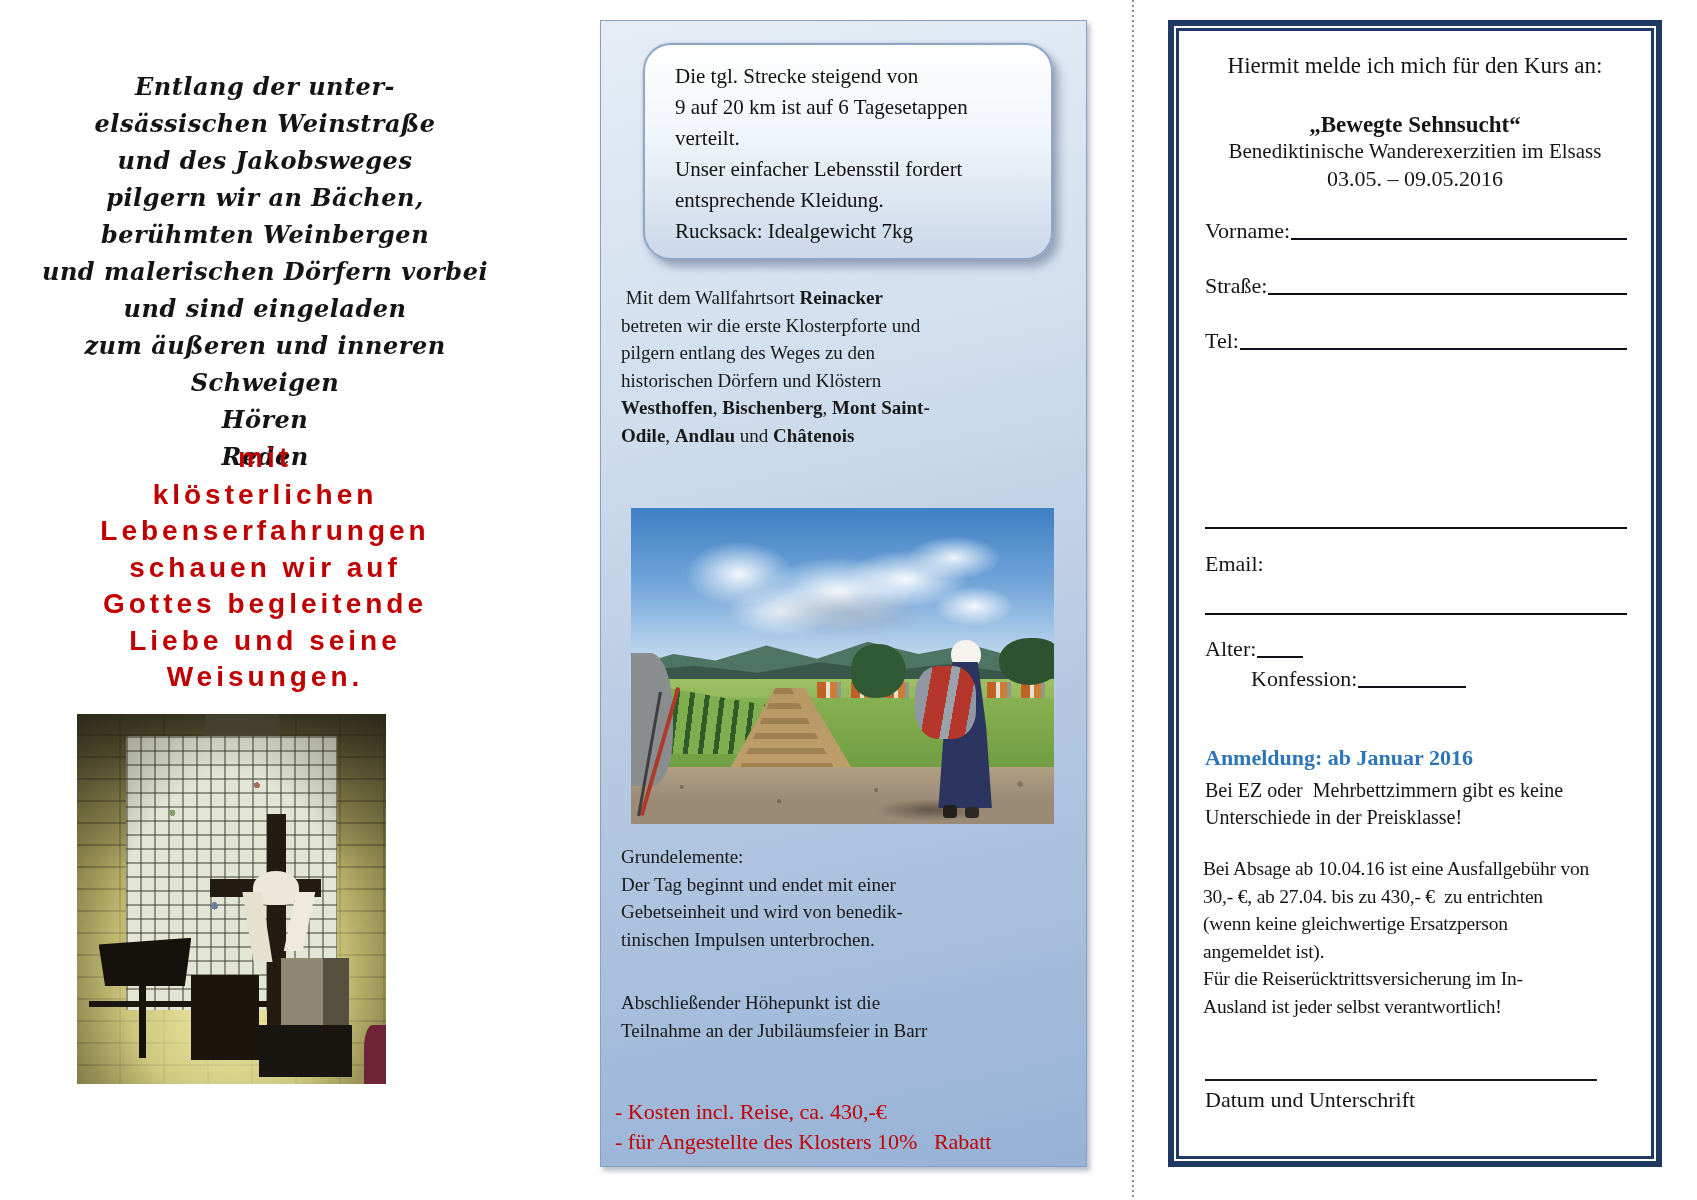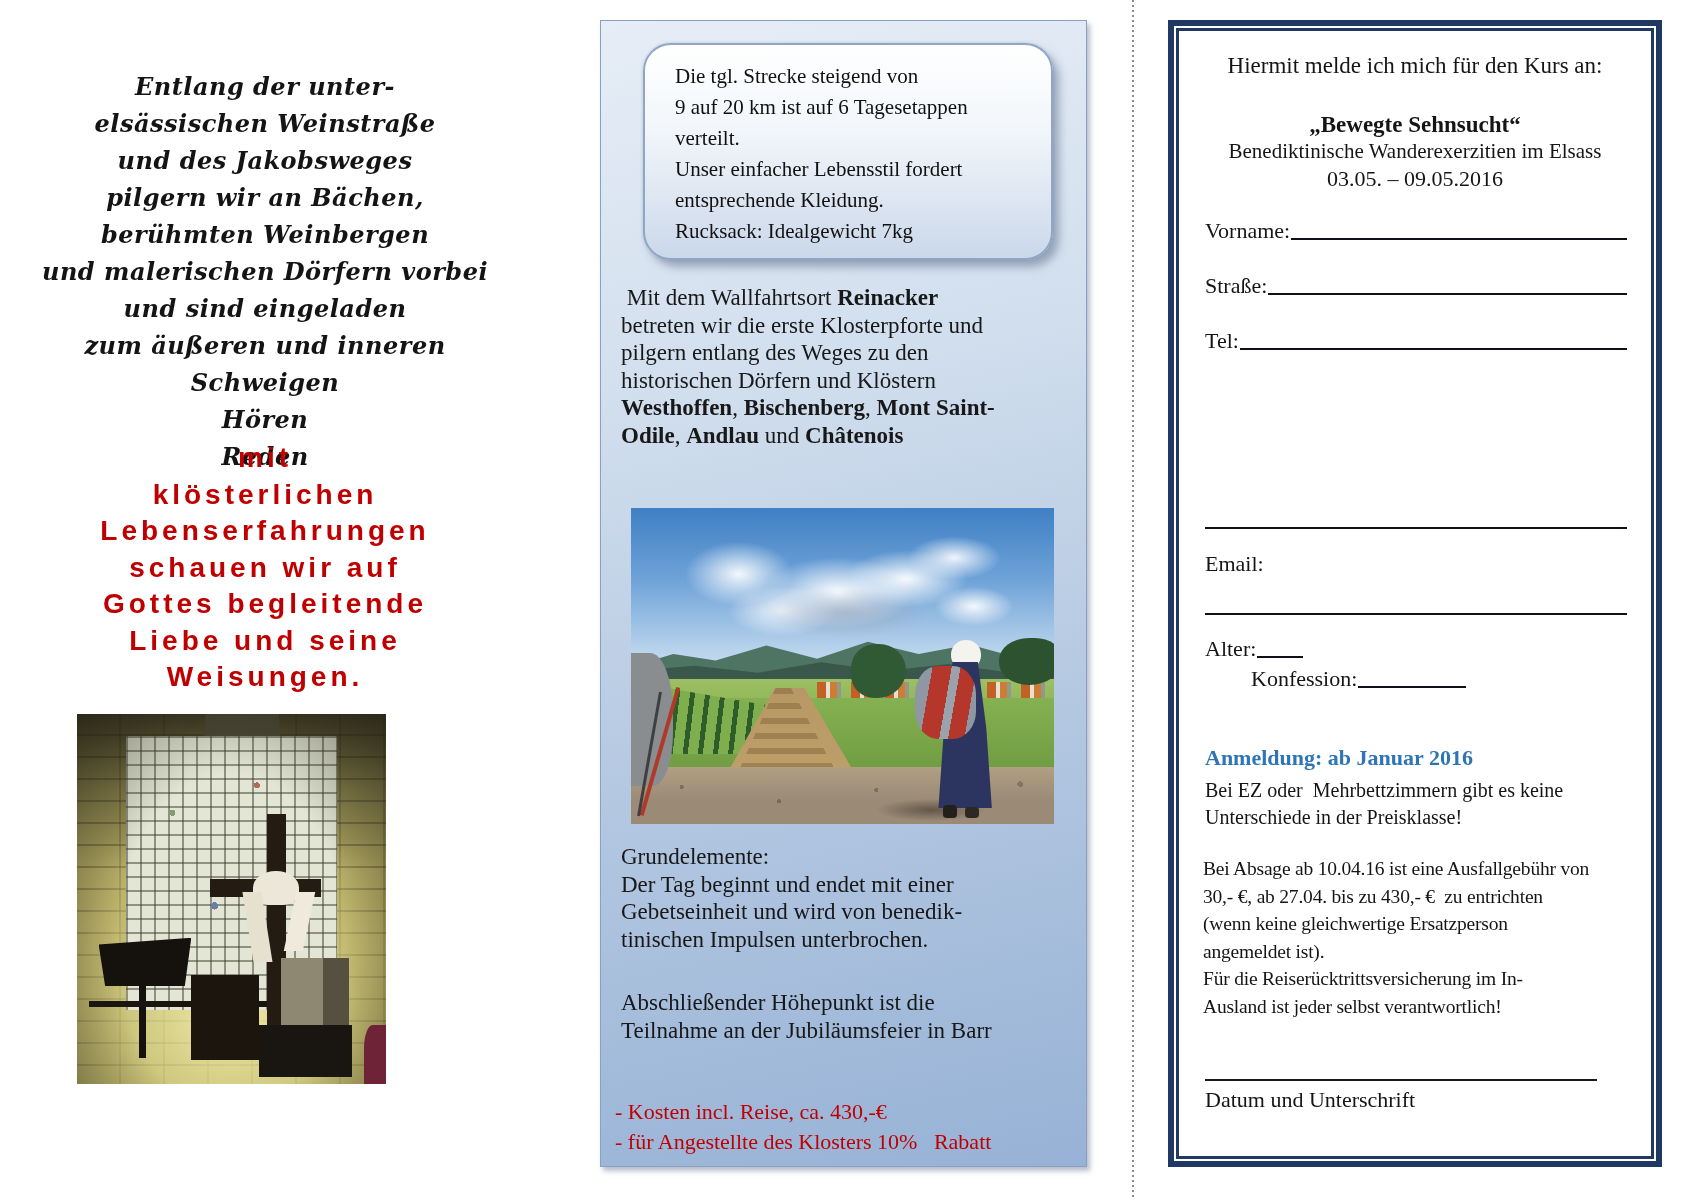--- a/index.html
+++ b/index.html
@@ -65,21 +65,21 @@
   .col-mid{position:absolute;left:600px;top:20px;width:487px;height:1147px;
     background:linear-gradient(168deg,#e6edf6 0%,#d2dfee 30%,#b4c8e1 62%,#97b2d6 100%);
     border:1px solid #8aa0c0;box-sizing:border-box;
     box-shadow:3px 4px 5px rgba(125,135,160,.55);}
   .info-box{position:absolute;left:42px;top:22px;width:406px;height:213px;
     border:2px solid #8fa6c6;border-radius:28px;
     background:linear-gradient(180deg,#ffffff 0%,#f2f6fa 40%,#cbd8ea 100%);
     box-shadow:6px 7px 9px rgba(90,105,135,.5), 0 0 3px rgba(120,135,160,.35);}
   .info-text{position:absolute;left:30px;top:16px;width:356px;
     font-size:21px;line-height:31px;color:#111;}
-  .mid-par{position:absolute;left:20px;width:460px;font-size:23px;line-height:27.5px;color:#181818;}
+  .mid-par{position:absolute;left:20px;width:460px;font-size:19px;line-height:27.5px;color:#181818;}
   .mid-par.intro{top:263px;white-space:pre-wrap;}
   .mid-par.grund{top:822px;}
   .mid-par.hoch{top:968px;}
   .mid-red{position:absolute;left:14px;top:1076px;width:468px;white-space:pre-wrap;
     font-size:22px;line-height:30px;color:#c00000;}
 
   
   .walk-photo{position:absolute;left:30px;top:487px;width:423px;height:316px;overflow:hidden;background:#7fae4e;}
   .walk-photo div{position:absolute;}
   .wp-sky{left:0;top:0;width:100%;height:60%;

